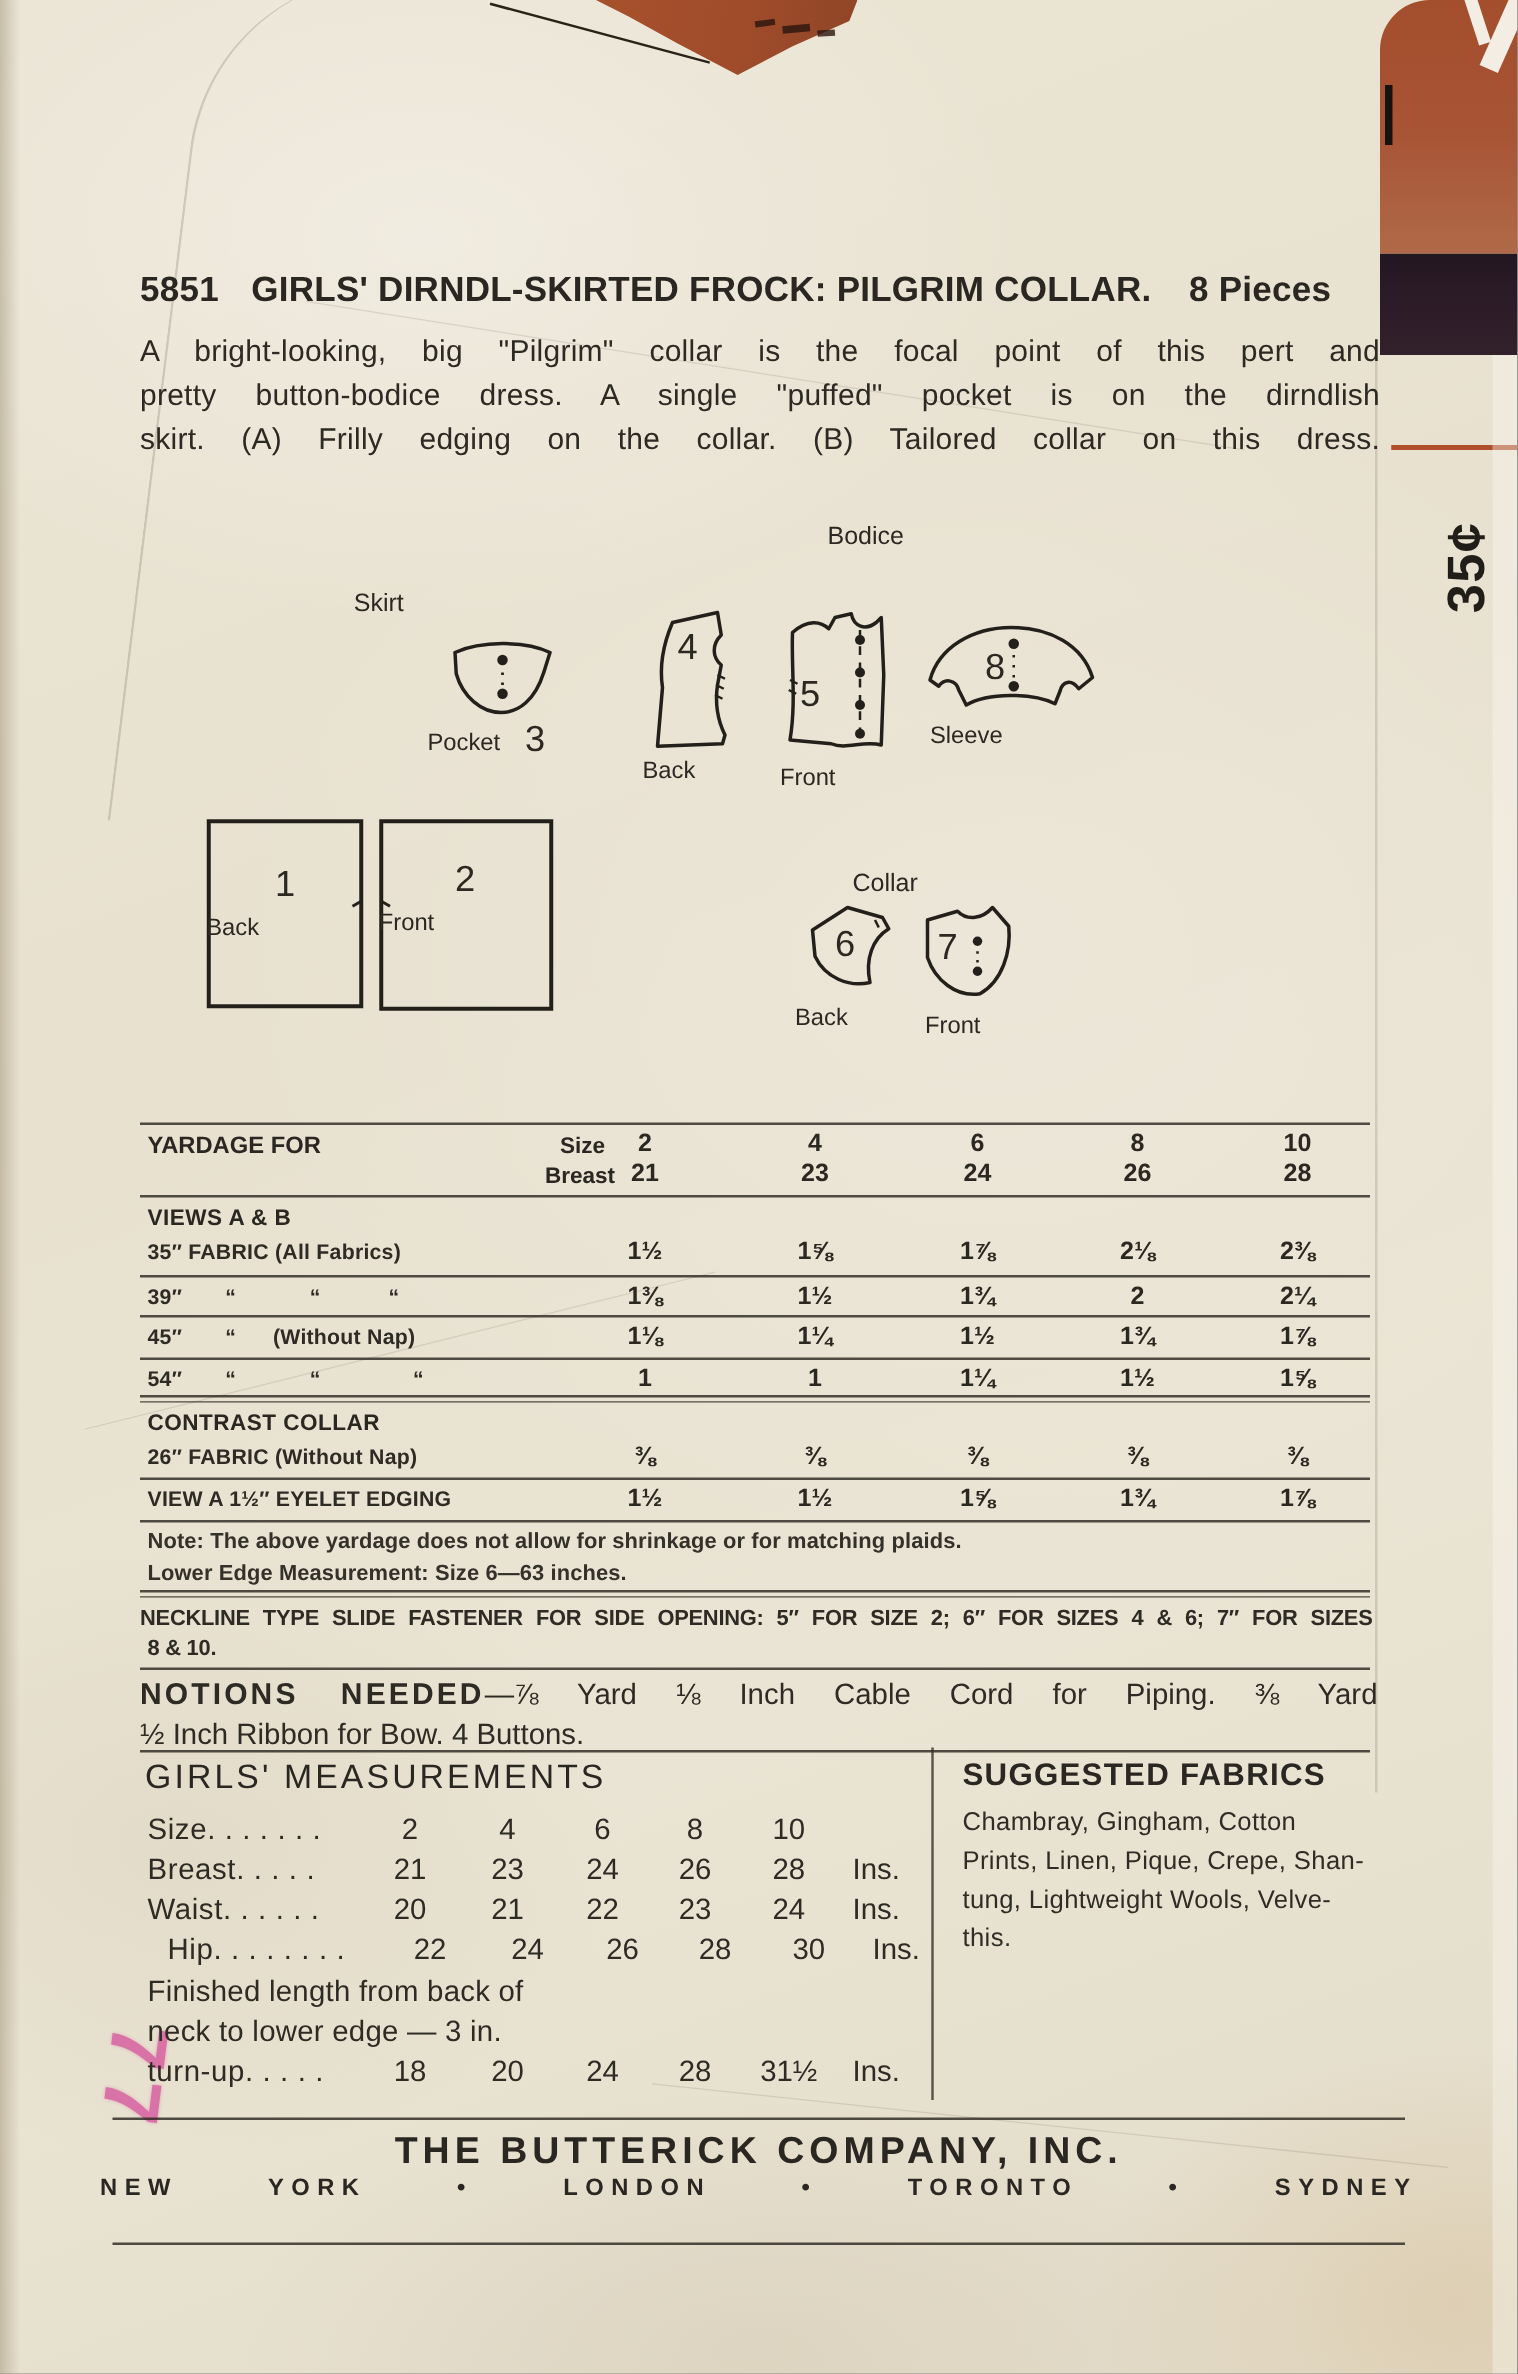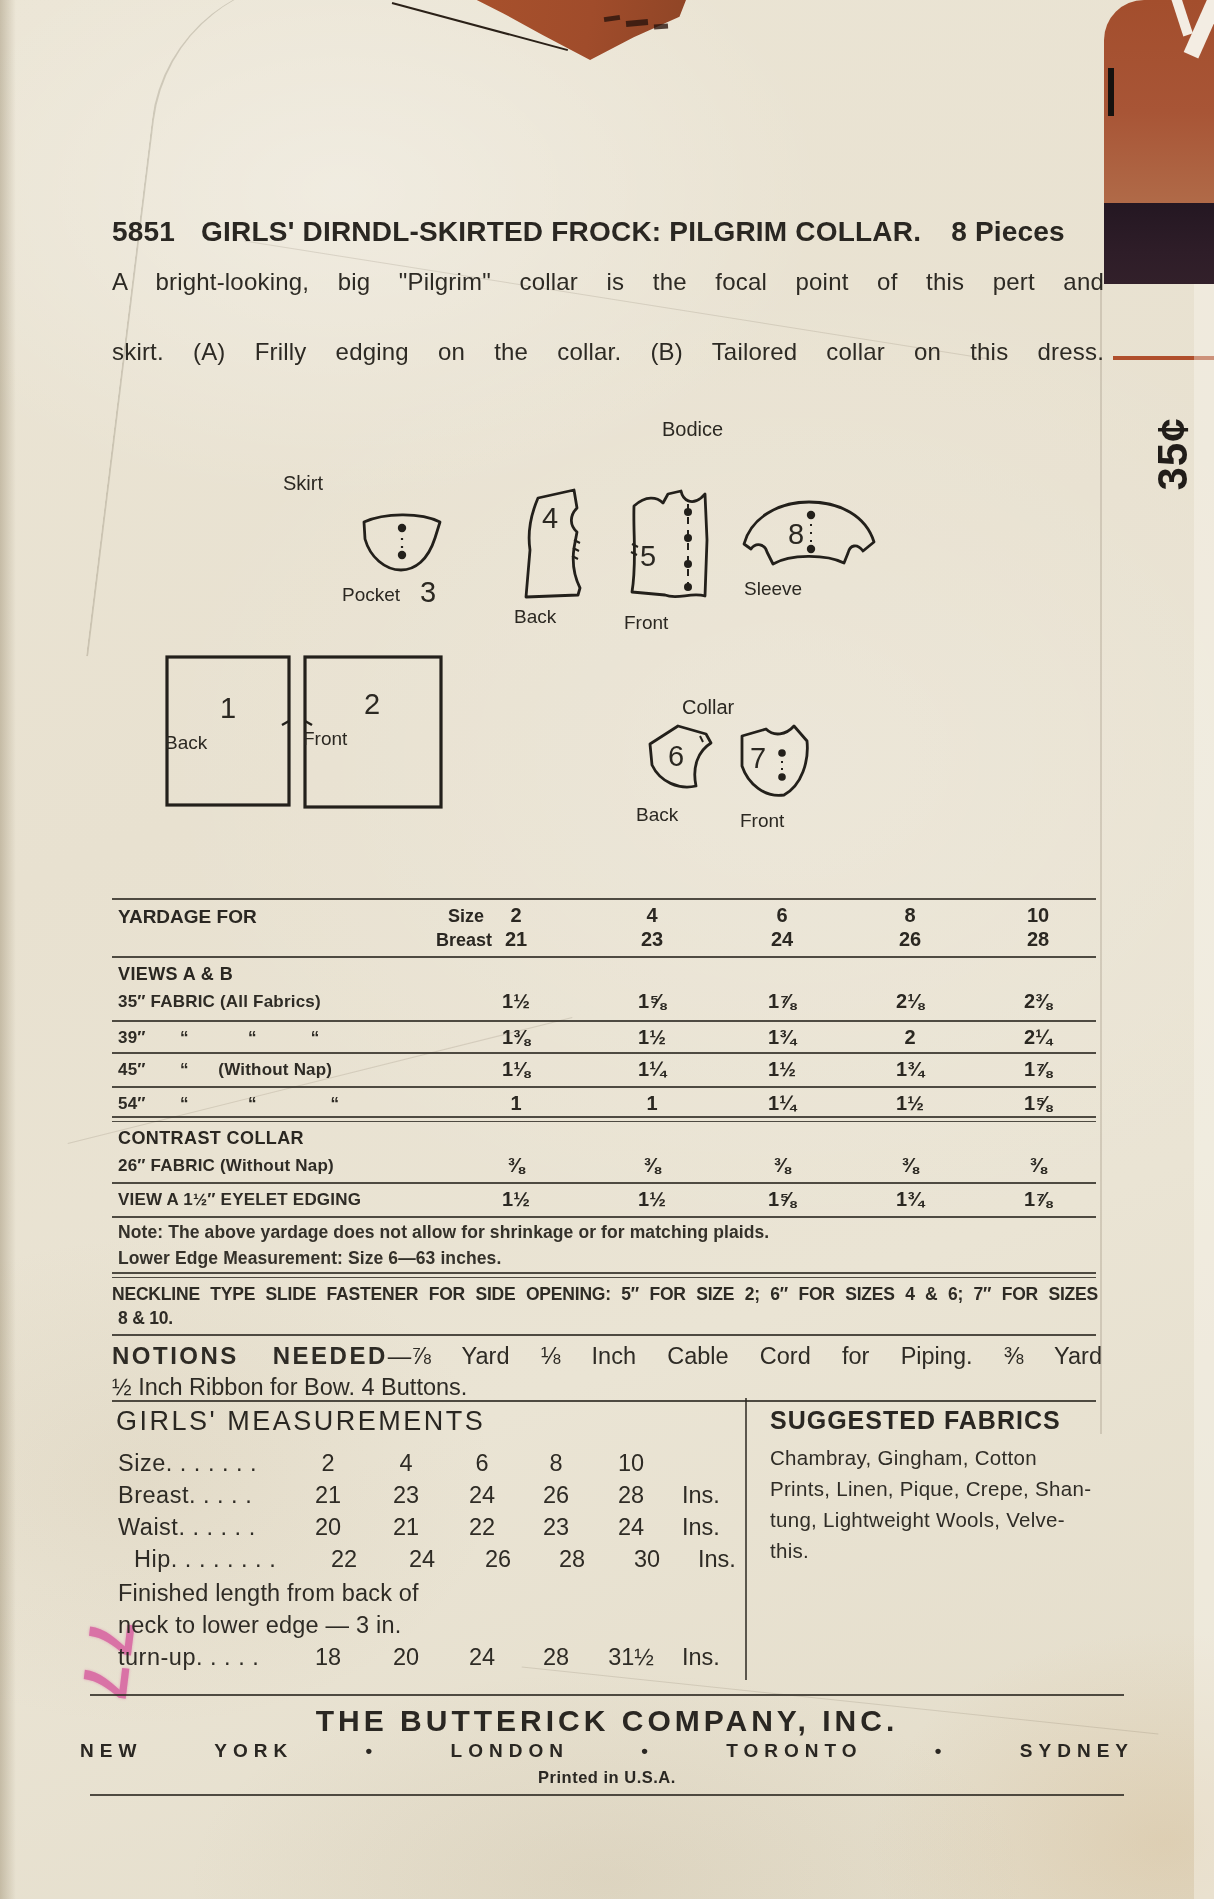--- a/index.html
+++ b/index.html
@@ -102,20 +102,21 @@
   <div class="abs tick"></div>
   <div class="abs fold-line"></div>
   <div class="abs edge-light"></div>
   <div class="abs price">35¢</div>
   <div class="abs stamp77">77</div>
 
   <div class="abs title-row">
     <span class="title-num">5851</span><span>GIRLS' DIRNDL-SKIRTED FROCK: PILGRIM COLLAR.</span><span class="title-pieces">8 Pieces</span>
   </div>
   <div class="abs desc" style="top:268px;">A bright-looking, big "Pilgrim" collar is the focal point of this pert and</div>
+  <div class="abs desc" style="top:303px;">pretty button-bodice dress. A single "puffed" pocket is on the dirndlish</div>
   <div class="abs desc" style="top:338px;">skirt. (A) Frilly edging on the collar. (B) Tailored collar on this dress.</div>
 
   <div class="abs dlabel" style="left:662px;top:418px;">Bodice</div>
   <div class="abs dlabel" style="left:283px;top:472px;">Skirt</div>
   <div class="abs dlabel" style="left:682px;top:696px;">Collar</div>
 
   <svg class="piece" style="left:358px;top:510px;" width="88" height="66" viewBox="0 0 88 66">
     <path d="M6,12 C26,3 62,2 82,12 L77,28 C70,50 57,60 43,60 C27,60 12,47 7,29 Z" fill="none" stroke="#23201b" stroke-width="2.8" stroke-linejoin="round"></path>
     <line x1="44" y1="20" x2="44" y2="44" stroke="#23201b" stroke-width="2.2" stroke-dasharray="2 6"></line>
     <circle cx="44" cy="18" r="4.2" fill="#23201b"></circle>
@@ -339,16 +340,15 @@
 
   <div class="abs fab-title">SUGGESTED FABRICS</div>
   <div class="abs fab-line" style="top:1446px;">Chambray, Gingham, Cotton</div>
   <div class="abs fab-line" style="top:1477px;">Prints, Linen, Pique, Crepe, Shan-</div>
   <div class="abs fab-line" style="top:1508px;">tung, Lightweight Wools, Velve-</div>
   <div class="abs fab-line" style="top:1539px;">this.</div>
 
   <div class="abs hr" style="top:1694px;left:90px;width:1034px;"></div>
   <div class="abs foot-company">THE BUTTERICK COMPANY, INC.</div>
   <div class="abs foot-cities">NEW YORK • LONDON • TORONTO • SYDNEY</div>
-  <div class="abs foot-printed">Printed in U.S.A.</div>
   <div class="abs hr" style="top:1794px;left:90px;width:1034px;"></div>
 
 </div>
 
 </body></html>

